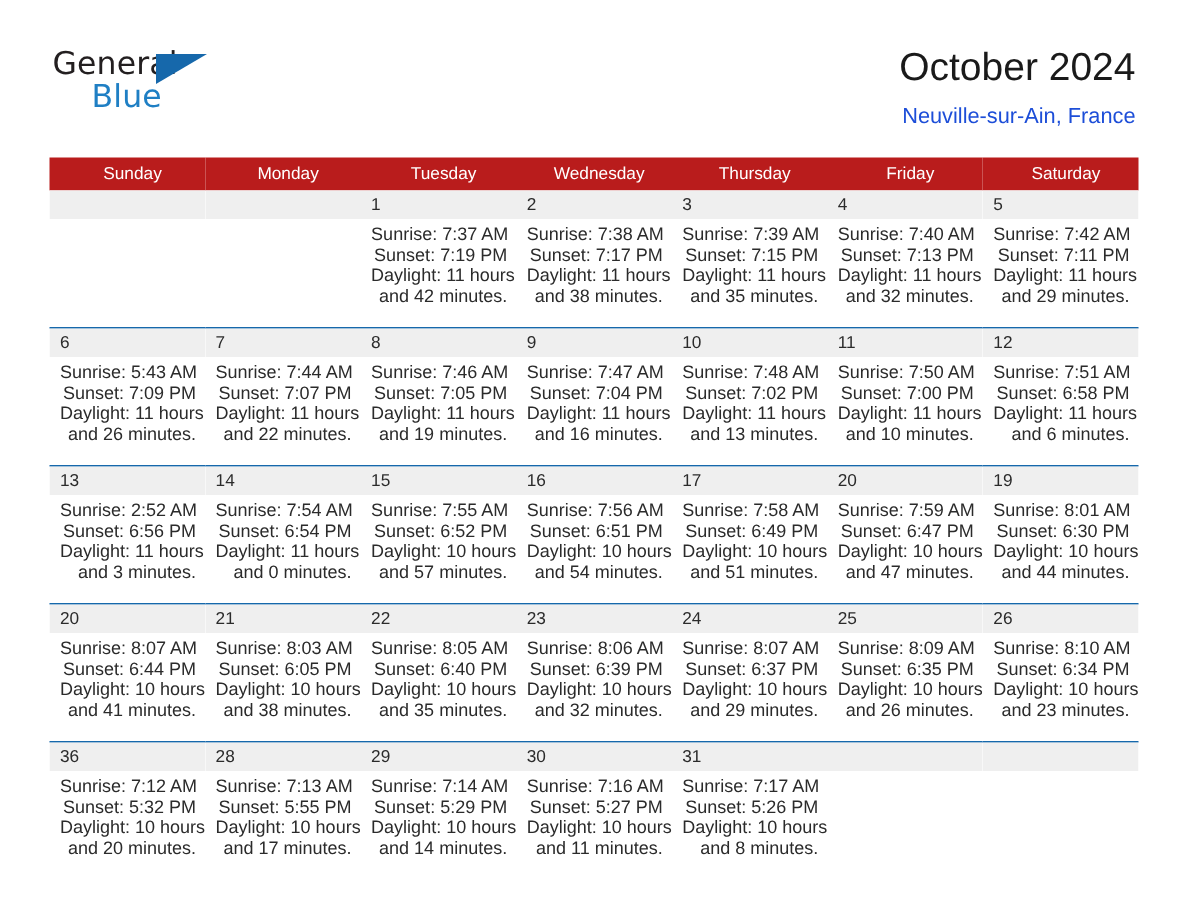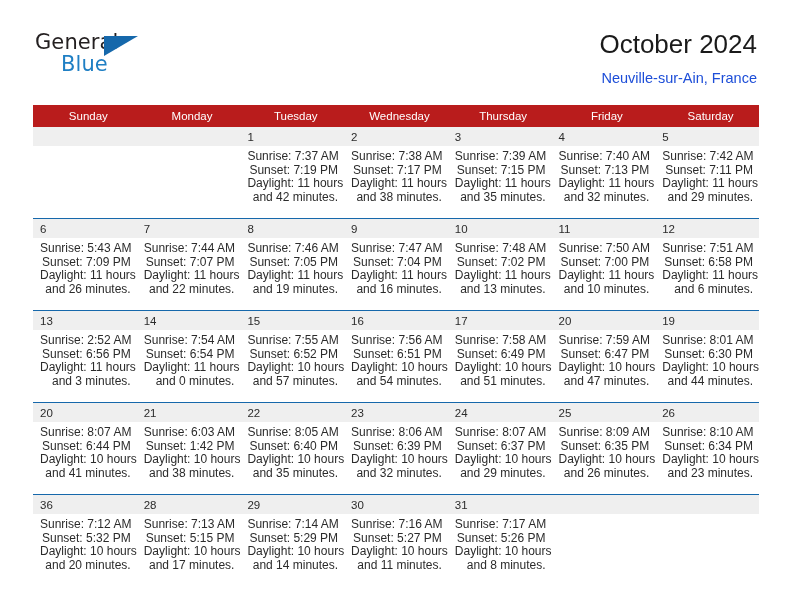--- a/index.html
+++ b/index.html
@@ -424,22 +424,22 @@
                 <div>Sunset: 6:44 PM</div>
                 <div>Daylight: 10 hours</div>
                 <div>and 41 minutes.</div>
               </div>
             </div>
           </td>
           <td>
             <div class="cell-inner">
               <div class="daynum-band">21</div>
               <div class="cell-body">
-                <div>Sunrise: 6:03 AM</div>
-                <div>Sunset: 1:42 PM</div>
+                <div>Sunrise: 8:03 AM</div>
+                <div>Sunset: 6:05 PM</div>
                 <div>Daylight: 10 hours</div>
                 <div>and 38 minutes.</div>
               </div>
             </div>
           </td>
           <td>
             <div class="cell-inner">
               <div class="daynum-band">22</div>
               <div class="cell-body">
                 <div>Sunrise: 8:05 AM</div>
@@ -504,21 +504,21 @@
                 <div>Daylight: 10 hours</div>
                 <div>and 20 minutes.</div>
               </div>
             </div>
           </td>
           <td>
             <div class="cell-inner">
               <div class="daynum-band">28</div>
               <div class="cell-body">
                 <div>Sunrise: 7:13 AM</div>
-                <div>Sunset: 5:15 PM</div>
+                <div>Sunset: 5:55 PM</div>
                 <div>Daylight: 10 hours</div>
                 <div>and 17 minutes.</div>
               </div>
             </div>
           </td>
           <td>
             <div class="cell-inner">
               <div class="daynum-band">29</div>
               <div class="cell-body">
                 <div>Sunrise: 7:14 AM</div>

